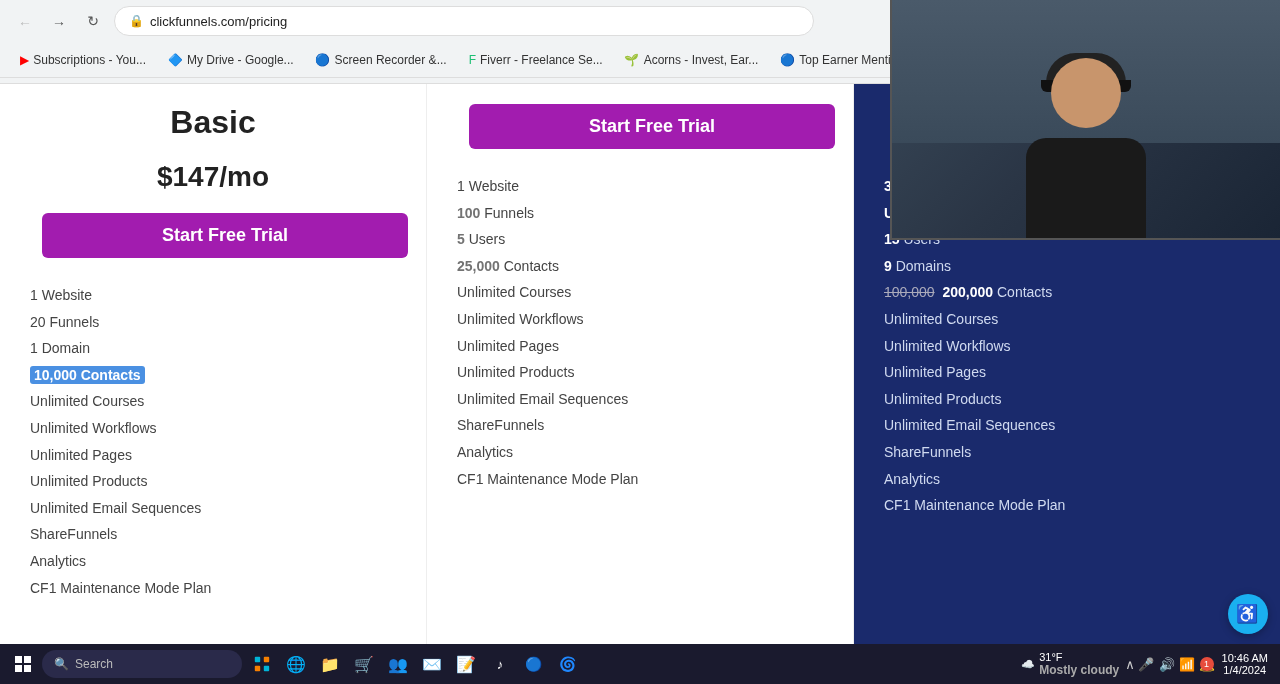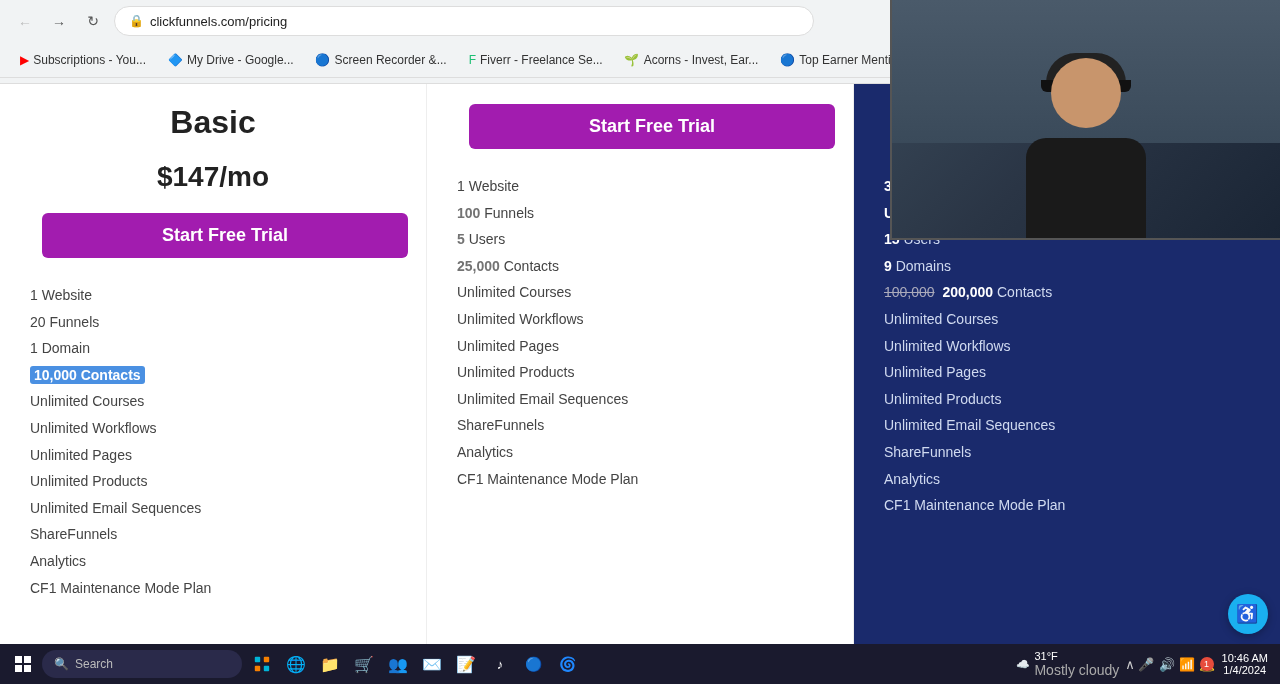--- a/index.html
+++ b/index.html
@@ -472,21 +472,21 @@
     <div class="taskbar-app-icon" style="color:#f9a825;">📝</div>
     <div class="taskbar-app-icon" style="font-size:13px; color:#fff;">♪</div>
     <div class="taskbar-app-icon" style="font-size:14px;">🔵</div>
     <div class="taskbar-app-icon" style="font-size:14px;">🌀</div>
   </div>
   <div class="taskbar-right">
     <div class="taskbar-weather">
       <span>☁️</span>
       <div>
         <div style="color:#fff; font-size:11px;">31°F</div>
-        <div style="color:#aaa; font-size:14px;">Mostly cloudy</div>
+        <div style="color:#aaa; font-size:12px;font-weight:bold;">Mostly cloudy</div>
       </div>
     </div>
     <div class="taskbar-icons-group">
       <span class="taskbar-system-icon">∧</span>
       <span class="taskbar-system-icon">🎤</span>
       <span class="taskbar-system-icon">🔊</span>
       <span class="taskbar-system-icon">📶</span>
       <div style="position:relative; display:inline-block;">
         <span class="taskbar-system-icon">🔔</span>
         <span class="notification-badge">1</span>

